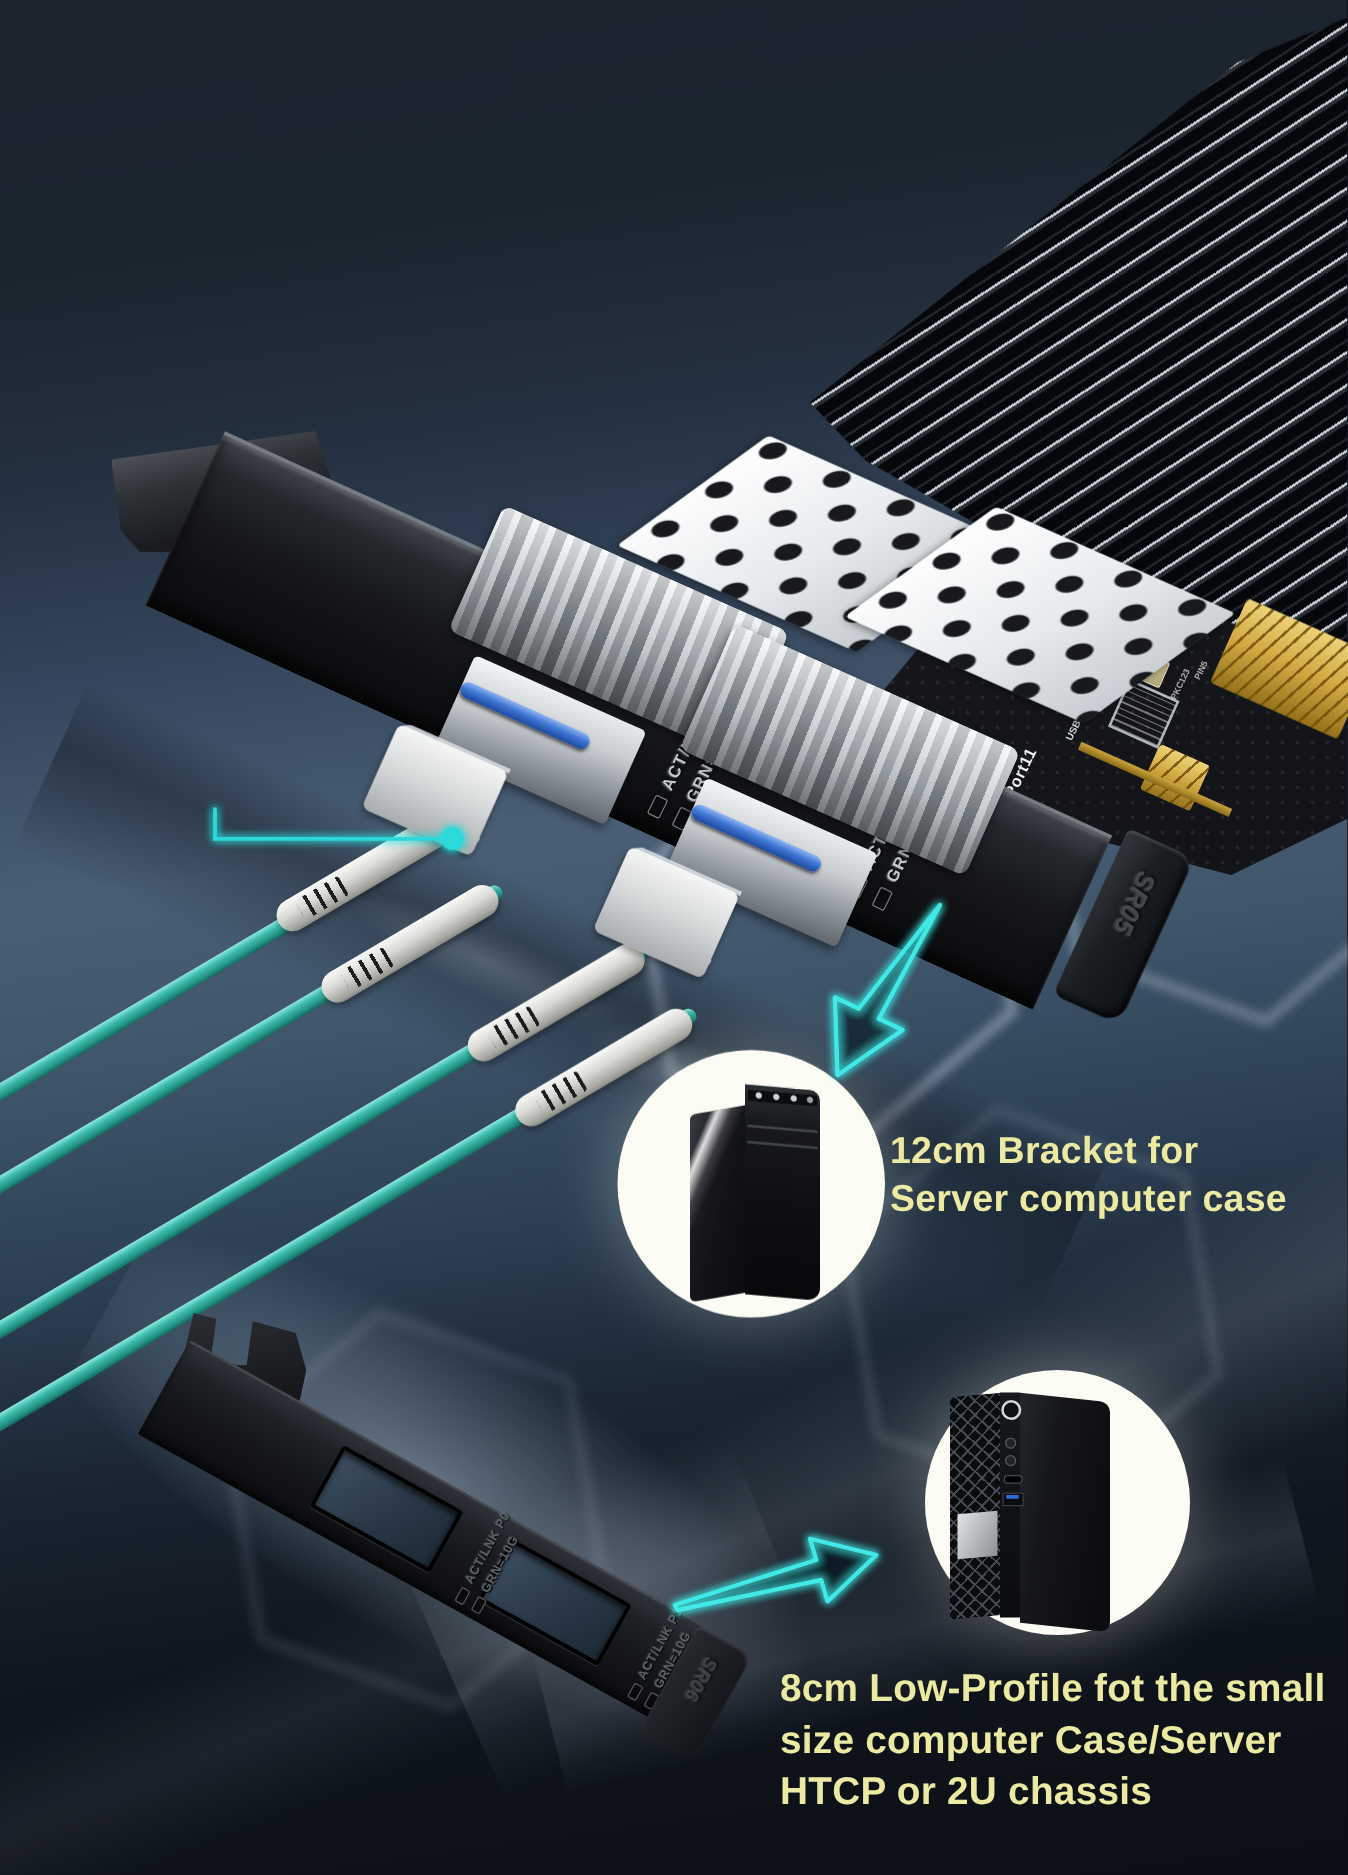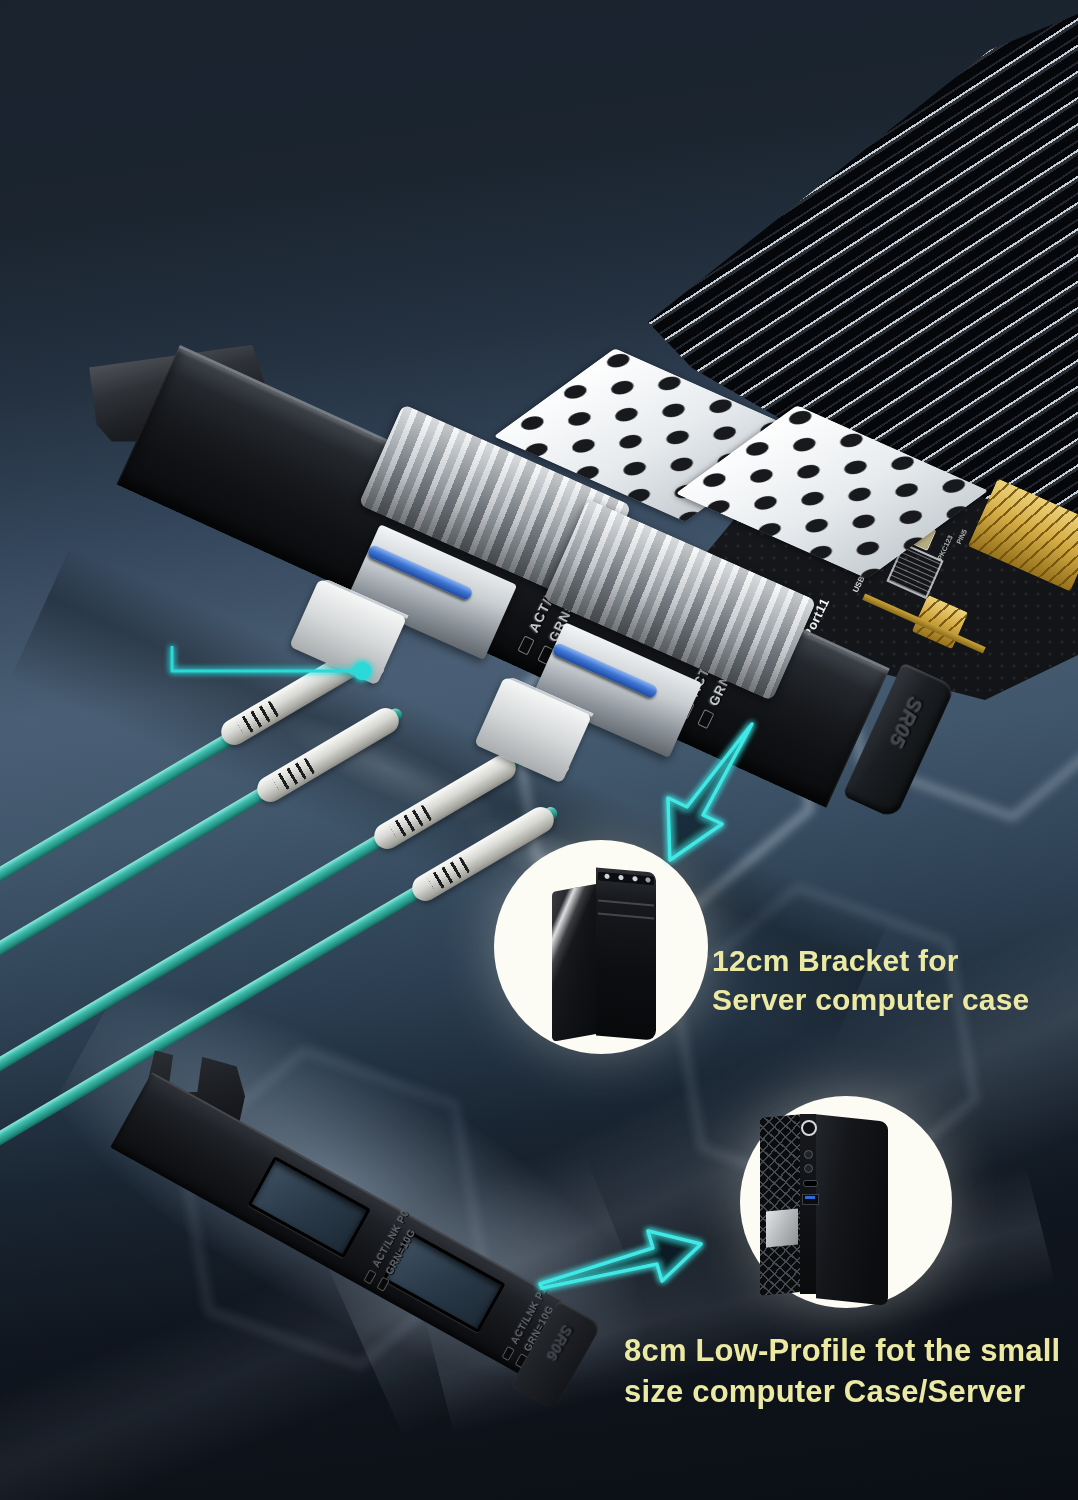--- a/index.html
+++ b/index.html
@@ -186,21 +186,21 @@
   .m-usbc{left:43px;top:70px;width:13px;height:5px;border-radius:3px;background:#000;border:1px solid #454a50;}
   .m-usb3{left:42px;top:84px;width:15px;height:9px;background:#0a0c10;border:1px solid #3a3f45;}
   .m-usb3::after{content:"";position:absolute;left:2px;top:1px;width:10px;height:3px;background:#2f6bd8;}
   .m-silver{left:6px;top:100px;width:32px;height:36px;transform:skewY(-5deg);
     background:linear-gradient(120deg,#e2e4e5,#aeb2b5 60%,#8d9194);}
   
   .title{top:92px;left:0;width:100%;text-align:center;font-size:55px;font-weight:700;color:#f5f7f9;letter-spacing:1px;}
   .ann{color:#ece9a2;font-weight:700;font-size:31px;line-height:40px;letter-spacing:.2px;}
   .ann span{display:block;}
   .ann1{left:33px;top:512px;}
-  .ann2{left:712px;top:901px;font-size:30px;line-height:39px;margin-top:40px;}
+  .ann2{left:712px;top:901px;font-size:30px;line-height:39px;}
   .ann3{left:624px;top:1330px;line-height:41px;}
   .fx,.hexlayer{position:absolute;left:0;top:0;pointer-events:none;}
 </style>
 </head>
 <body>
 
 <div class="stage">
 
   <svg class="hexlayer" width="1078" height="1500" viewBox="0 0 1078 1500">
     <defs>
@@ -365,15 +365,16 @@
 
 
   <div class="abs ann ann2">
     <span>12cm Bracket for</span>
     <span>Server computer case</span>
   </div>
 
   <div class="abs ann ann3">
     <span>8cm Low-Profile fot the small</span>
     <span>size computer Case/Server</span>
+    <span>HTCP or 2U chassis</span>
   </div>
 
 </div>
 
 </body></html>

